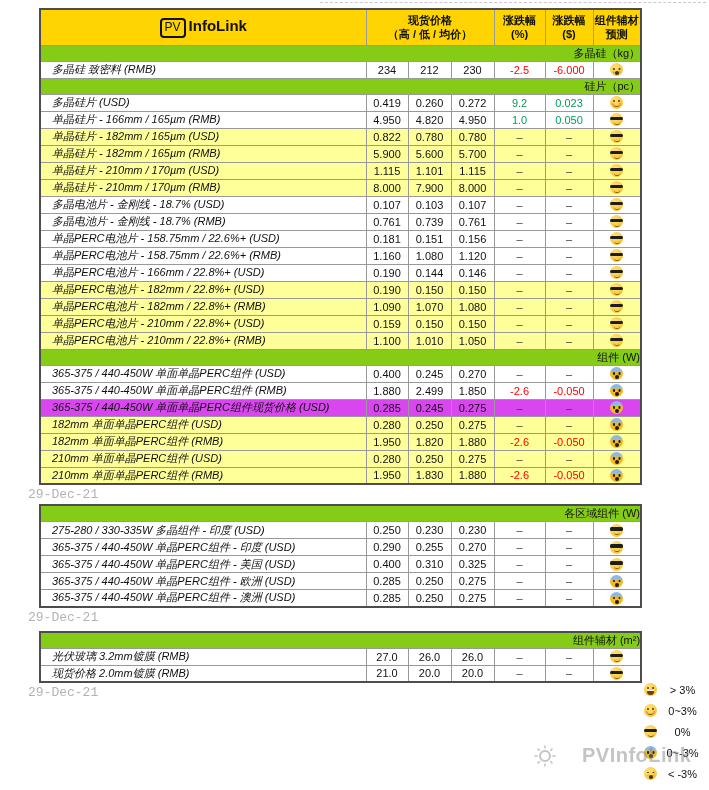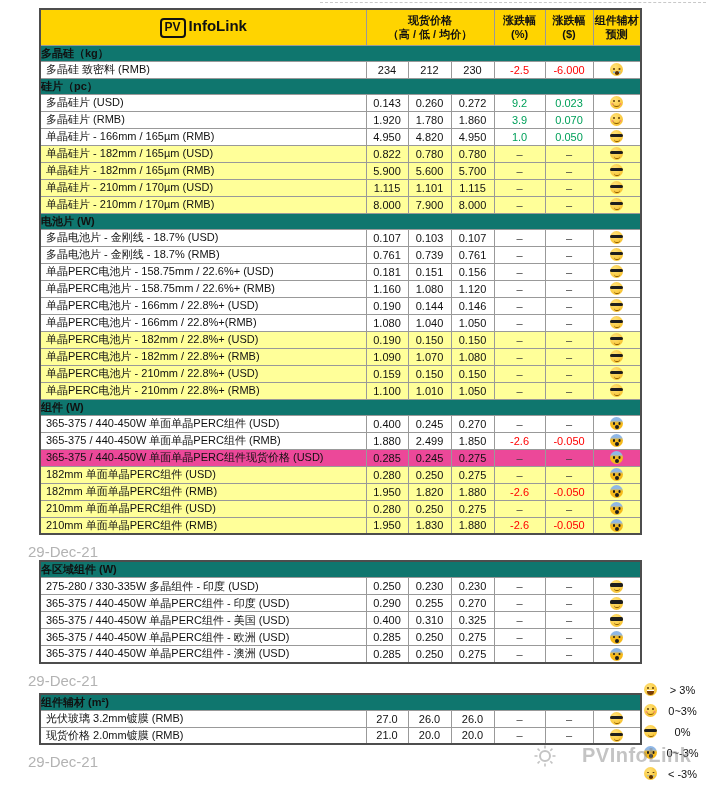--- a/index.html
+++ b/index.html
@@ -9,33 +9,33 @@
     border-top:1px dashed #c9c9c9; }
   .page { position:absolute; left:39px; top:8px; width:601px; }
   table { border-collapse:collapse; width:601px; table-layout:fixed;
     border:2px solid #4d4d4d; }
   td { border:1px solid #999; font-size:11px; color:#111; overflow:hidden;
     white-space:nowrap; }
   .hdr td { background:#FFD400; font-weight:bold; text-align:center;
     height:36px; line-height:1.3; }
   .logo-cell { font-size:15px; }
   .pv-badge { display:inline-block; border:2px solid #111; border-radius:4px;
-    padding:0 3px; font-size:12px; font-weight:bold; margin-right:3px; }
-  .section td { background:#0f766e; font-weight:bold; text-align:left;
+    padding:0 3px; font-size:12px; font-weight:normal; margin-right:3px; }
+  .section td { background:#84cc16; font-weight:normal; text-align:right;
     height:15px; }
   .row td { height:17px; }
-  .row .name { text-align:left; padding-left:5px; }
+  .row .name { text-align:left; padding-left:11px;font-style:italic; }
   .row .num { text-align:center; }
   .bg-yellow td { background:#FFFF99; }
-  .bg-salmon td { background:#ec4899; }
+  .bg-salmon td { background:#d946ef; }
   .pos { color:#00A05A; }
   .neg { color:#FF0000; }
   .dash { color:#3c3c3c; }
   .emoji-cell { text-align:center; vertical-align:middle; }
-  .datestamp { margin:8px 0 6px -11px; font-size:15px; color:#b3b3b3; height:11px; }
+  .datestamp { margin:2px 0 6px -11px; font-size:13px; color:#b3b3b3; height:11px;font-family:Liberation Mono, monospace; }
   .gap { height:4px; }
   
   .emo { position:relative; display:inline-block; width:13px; height:13px;
     border-radius:50%; background:radial-gradient(circle at 38% 32%,#ffe27a,#f6b91a);
     vertical-align:middle; }
   .emo[data-emoji="laugh"]::before { content:""; position:absolute; top:3.5px; left:3px;
     width:2px; height:2px; border-radius:50%; background:#5d3c07;
     box-shadow:5px 0 0 #5d3c07; }
   .emo[data-emoji="laugh"]::after { content:""; position:absolute; left:3px; top:7px;
     width:7px; height:4px; background:#7b3d05; border-radius:0 0 7px 7px;
@@ -118,34 +118,25 @@
           <td class="num">230</td>
           <td class="num neg">-2.5</td>
           <td class="num neg">-6.000</td>
           <td class="emoji-cell"><span class="emo" data-emoji="cry"></span></td>
         </tr>
         <tr class="section">
           <td colspan="7">硅片（pc）</td>
         </tr>
         <tr class="row">
           <td class="name">多晶硅片 (USD)</td>
-          <td class="num">0.143</td>
+          <td class="num">0.419</td>
           <td class="num">0.260</td>
           <td class="num">0.272</td>
           <td class="num pos">9.2</td>
           <td class="num pos">0.023</td>
-          <td class="emoji-cell"><span class="emo" data-emoji="smile"></span></td>
-        </tr>
-        <tr class="row">
-          <td class="name">多晶硅片 (RMB)</td>
-          <td class="num">1.920</td>
-          <td class="num">1.780</td>
-          <td class="num">1.860</td>
-          <td class="num pos">3.9</td>
-          <td class="num pos">0.070</td>
           <td class="emoji-cell"><span class="emo" data-emoji="smile"></span></td>
         </tr>
         <tr class="row">
           <td class="name">单晶硅片 - 166mm / 165µm (RMB)</td>
           <td class="num">4.950</td>
           <td class="num">4.820</td>
           <td class="num">4.950</td>
           <td class="num pos">1.0</td>
           <td class="num pos">0.050</td>
           <td class="emoji-cell"><span class="emo" data-emoji="cool"></span></td>
@@ -179,23 +170,20 @@
         </tr>
         <tr class="row bg-yellow">
           <td class="name">单晶硅片 - 210mm / 170µm (RMB)</td>
           <td class="num">8.000</td>
           <td class="num">7.900</td>
           <td class="num">8.000</td>
           <td class="num dash">–</td>
           <td class="num dash">–</td>
           <td class="emoji-cell"><span class="emo" data-emoji="cool"></span></td>
         </tr>
-        <tr class="section">
-          <td colspan="7">电池片 (W)</td>
-        </tr>
         <tr class="row">
           <td class="name">多晶电池片 - 金刚线 - 18.7% (USD)</td>
           <td class="num">0.107</td>
           <td class="num">0.103</td>
           <td class="num">0.107</td>
           <td class="num dash">–</td>
           <td class="num dash">–</td>
           <td class="emoji-cell"><span class="emo" data-emoji="cool"></span></td>
         </tr>
         <tr class="row">
@@ -223,29 +211,20 @@
           <td class="num">1.120</td>
           <td class="num dash">–</td>
           <td class="num dash">–</td>
           <td class="emoji-cell"><span class="emo" data-emoji="cool"></span></td>
         </tr>
         <tr class="row">
           <td class="name">单晶PERC电池片 - 166mm / 22.8%+ (USD)</td>
           <td class="num">0.190</td>
           <td class="num">0.144</td>
           <td class="num">0.146</td>
-          <td class="num dash">–</td>
-          <td class="num dash">–</td>
-          <td class="emoji-cell"><span class="emo" data-emoji="cool"></span></td>
-        </tr>
-        <tr class="row">
-          <td class="name">单晶PERC电池片 - 166mm / 22.8%+(RMB)</td>
-          <td class="num">1.080</td>
-          <td class="num">1.040</td>
-          <td class="num">1.050</td>
           <td class="num dash">–</td>
           <td class="num dash">–</td>
           <td class="emoji-cell"><span class="emo" data-emoji="cool"></span></td>
         </tr>
         <tr class="row bg-yellow">
           <td class="name">单晶PERC电池片 - 182mm / 22.8%+ (USD)</td>
           <td class="num">0.190</td>
           <td class="num">0.150</td>
           <td class="num">0.150</td>
           <td class="num dash">–</td>

